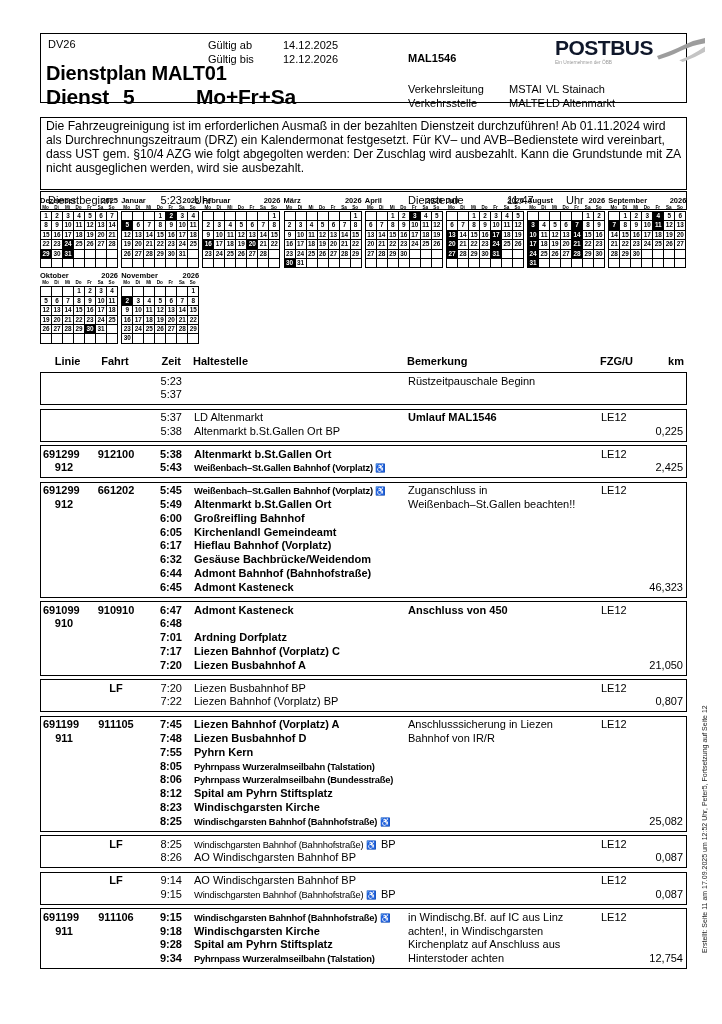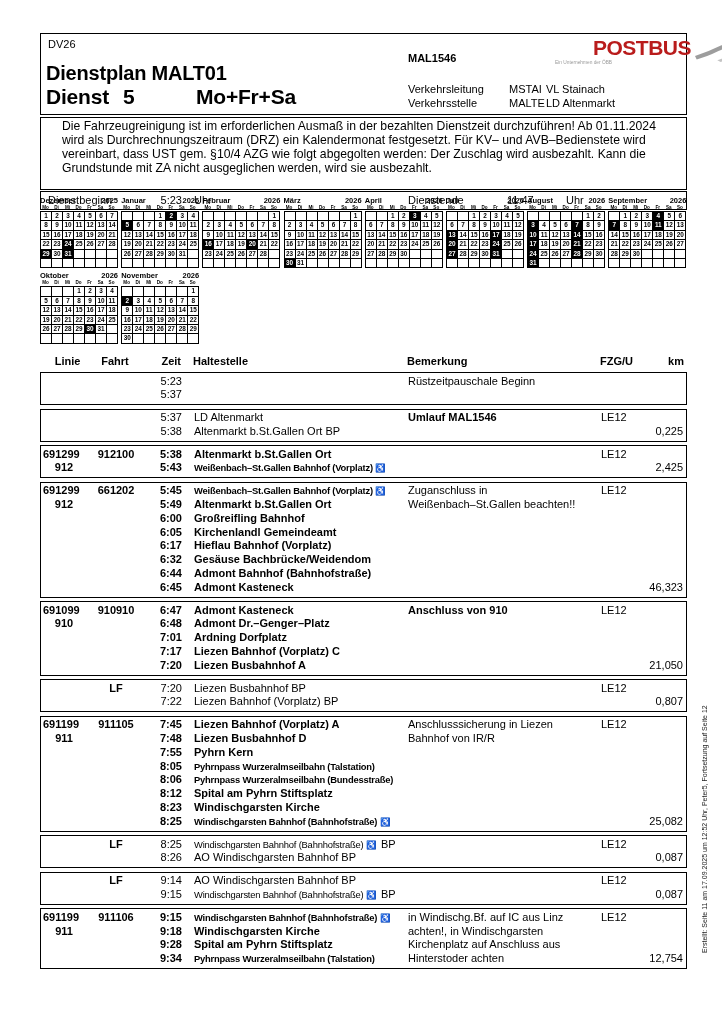--- a/index.html
+++ b/index.html
@@ -1,42 +1,42 @@
 <!DOCTYPE html>
 <html><head>
 <meta charset="utf-8">
 <style>
   html,body{margin:0;padding:0;background:#fff;}
   body{width:722px;height:1024px;font-family:"Liberation Sans",sans-serif;color:#000;}
   .page{position:relative;width:722px;height:1024px;overflow:hidden;background:#fff;}
   .box{position:absolute;left:40px;width:647px;border:1.5px solid #000;box-sizing:border-box;background:#fff;}
 
   
-  .header-box{top:33px;height:82px;}
+  .header-box{top:33px;height:70px;}
   .hb{position:absolute;font-size:11px;white-space:nowrap;}
   .dv{left:7px;top:4px;}
   .valid{left:167px;top:4px;}
   .vrow{display:flex;line-height:14px;}
   .vrow .vl{width:75px;display:inline-block;}
   .malcode{left:367px;top:18px;font-weight:bold;}
   .title1{left:5px;top:28px;font-size:20px;font-weight:bold;letter-spacing:-0.2px;}
   .title2{left:5px;top:51px;font-size:21px;font-weight:bold;letter-spacing:-0.2px;}
   .title2 .dnr{margin-left:14px;}
   .title2 .days{position:absolute;left:150px;top:0;}
   .vkinfo{left:367px;top:48px;}
   .vkrow{display:flex;line-height:14px;}
   .vkrow .kl{width:101px;}
   .vkrow .kc{width:37px;}
   .logo{left:514px;top:2px;width:168px;}
-  .logotext{font-size:21px;font-weight:bold;color:#b91c1c;letter-spacing:-0.5px;display:inline-block;vertical-align:top;margin-left:38px;}
+  .logotext{font-size:21px;font-weight:bold;color:#0f172a;letter-spacing:-0.5px;display:inline-block;vertical-align:top;}
   .logosub{font-size:4.8px;color:#9a9a9a;margin-top:-2px;}
   .swoosh{display:inline-block;vertical-align:top;margin-left:2px;margin-top:2px;}
 
   
-  .notice-box{top:117px;height:73px;font-size:12.2px;line-height:14.1px;padding:1px 21px;}
+  .notice-box{top:117px;height:73px;font-size:12.2px;line-height:14.1px;padding:1px 5px;}
 
   
   .duty-box{top:191px;height:19px;font-size:11px;}
   .duty-box span{position:absolute;top:2px;white-space:nowrap;}
   .d-bl{left:7px;} .d-bt{left:97px;width:44px;text-align:right;} .d-bu{left:153px;}
   .d-el{left:367px;} .d-et{left:466px;width:45px;text-align:left;} .d-eu{left:525px;}
 
   
   .calendars{position:absolute;left:40px;top:196px;width:650px;display:flex;flex-wrap:wrap;column-gap:3.2px;row-gap:3px;}
   .month{width:78px;}
@@ -72,20 +72,30 @@
   .rotnote{position:absolute;left:701px;top:953px;width:316px;transform:rotate(-90deg);
            transform-origin:0 0;font-size:7px;color:#222;white-space:nowrap;}
 </style>
 </head>
 <body>
 
 <div class="page">
 
   <div class="box header-box">
     <span class="hb dv">DV26</span>
+    <div class="hb valid">
+      <div class="vrow">
+        <span class="vl">Gültig ab</span>
+        <span>14.12.2025</span>
+      </div>
+      <div class="vrow">
+        <span class="vl">Gültig bis</span>
+        <span>12.12.2026</span>
+      </div>
+    </div>
     <span class="hb malcode">MAL1546</span>
     <div class="hb logo">
       <span class="logotext">POSTBUS</span><svg class="swoosh" width="52" height="24" viewBox="0 0 60 28">
         <path d="M2,21 Q20,15 34,8 Q46,2 58,0 L58,6 Q44,8 30,15 Q16,22 4,25 Z" fill="#9d9d9d"></path>
         <path d="M28,26 Q42,21 58,10 L58,16 Q46,23 32,28 Z" fill="#c4c4c4"></path>
       </svg>
       <div class="logosub">Ein Unternehmen der ÖBB</div>
     </div>
     <div class="hb title1">Dienstplan MALT01</div>
     <div class="hb title2">
@@ -858,29 +868,28 @@
           <div class="c fzg"></div>
           <div class="c km">46,323</div>
         </div>
       </div>
       <div class="block">
         <div class="trow b">
           <div class="c linie">691099</div>
           <div class="c fahrt">910910</div>
           <div class="c zeit">6:47</div>
           <div class="c stop"><span class="stoptext">Admont Kasteneck</span></div>
-          <div class="c bem rb">Anschluss von 910</div>
+          <div class="c bem rb">Anschluss von 450</div>
           <div class="c fzg">LE12</div>
           <div class="c km"></div>
         </div>
         <div class="trow b">
           <div class="c linie"><span class="l2">910</span></div>
           <div class="c fahrt"></div>
           <div class="c zeit">6:48</div>
-          <div class="c stop"><span class="stoptext">Admont Dr.–Genger–Platz</span></div>
           <div class="c bem"></div>
           <div class="c fzg"></div>
           <div class="c km"></div>
         </div>
         <div class="trow b">
           <div class="c linie"></div>
           <div class="c fahrt"></div>
           <div class="c zeit">7:01</div>
           <div class="c stop"><span class="stoptext">Ardning Dorfplatz</span></div>
           <div class="c bem"></div>

